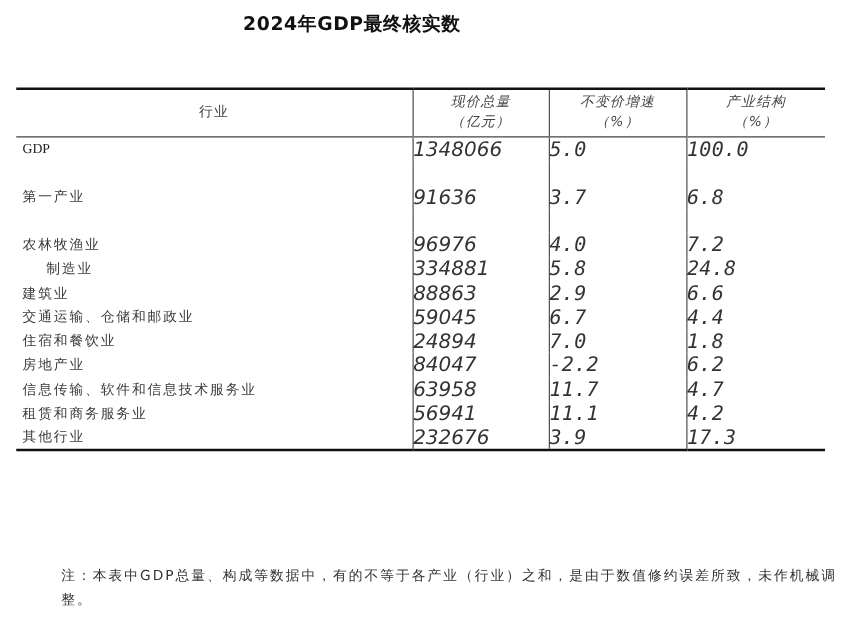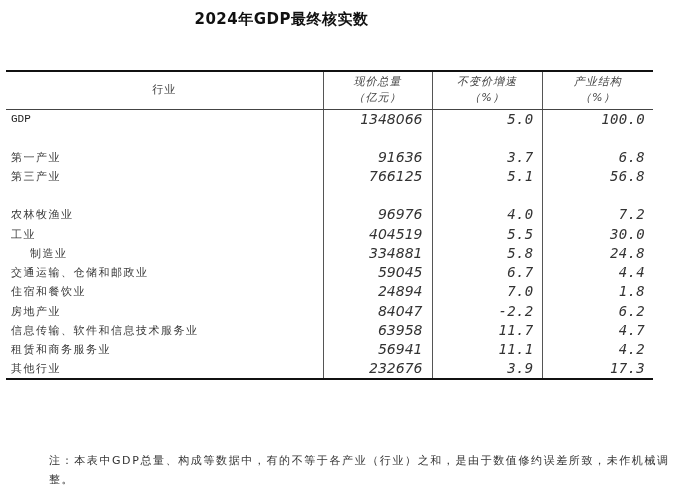--- a/index.html
+++ b/index.html
@@ -6,21 +6,21 @@
     body {
       width: 675px; height: 498px; position: relative; overflow: hidden;
       font-family: "DejaVu Sans", sans-serif; color: #1a1a1a;
     }
     .title {
       position: absolute; top: 10px; left: 0; width: 563px; text-align: center;
       font-family: "DejaVu Sans", sans-serif; font-weight: bold; font-size: 15px;
       letter-spacing: 0.5px; color: #111;
     }
     .tbl {
-      position: absolute; left: 6px; top: 70px; width: 647px;
+      position: absolute; left: 13px; top: 70px; width: 647px;
       border-collapse: collapse; table-layout: fixed;
       font-size: 11px; color: #333;
     }
     .tbl col.c1 { width: 317px; }
     .tbl col.c2 { width: 109px; }
     .tbl col.c3 { width: 110px; }
     .tbl col.c4 { width: 111px; }
     .tbl thead tr { height: 38px; }
     .tbl thead th {
       font-weight: normal; text-align: center; vertical-align: middle;
@@ -28,25 +28,25 @@
       line-height: 16px; padding: 0; color: #444; font-size: 11px;
       letter-spacing: 1px;
     }
     .tbl thead th + th, .tbl tbody td + td { border-left: 1px solid #555; font-style: italic; }
     .tbl tbody td {
       height: 19.2px; padding: 0; line-height: 19.2px; white-space: nowrap;
     }
     .tbl tbody td.name { padding-left: 5px; letter-spacing: 1.5px; color: #3a3a3a; }
     .tbl tbody td.name.indent { padding-left: 24px; }
     .tbl tbody td.num {
-      text-align: right; padding-right: 8px; font-family: "DejaVu Sans Mono", monospace;
-      font-size: 14px; color: #333; letter-spacing: 0.3px;
+      padding-right: 8px; font-family: "DejaVu Sans Mono", monospace;
+      font-size: 16px; color: #333; letter-spacing: 0.3px;
     }
     .tbl tbody td.num.v1 { font-family: "DejaVu Sans", sans-serif; letter-spacing: 0; padding-right: 9px; }
-    .tbl tbody tr.gdp td.name { font-family: Liberation Mono, monospace; letter-spacing: 0; color: #222; margin-top: 22px; }
+    .tbl tbody tr.gdp td.name { font-family: Liberation Serif, serif; letter-spacing: 0; color: #222; margin-top: 22px; }
     .tbl tbody tr.last td { border-bottom: 2px solid #111; }
     .note {
       position: absolute; left: 27px; top: 451px; width: 645px;
       font-size: 11px; line-height: 19px; color: #333; letter-spacing: 1.6px; margin-left: 22px;
     }
   </style>
 </head>
 <body>
 
 <div class="title">2024年GDP最终核实数</div>
@@ -88,48 +88,42 @@
         <td class="num"></td>
         <td class="num"></td>
       </tr>
       <tr>
         <td class="name">第一产业</td>
         <td class="num v1">91636</td>
         <td class="num">3.7</td>
         <td class="num">6.8</td>
       </tr>
       <tr>
-        <td class="name">第三产业</td>
-        <td class="num v1">766125</td>
-        <td class="num">5.1</td>
-        <td class="num">56.8</td>
-      </tr>
-      <tr>
         <td class="name"></td>
         <td class="num v1"></td>
         <td class="num"></td>
         <td class="num"></td>
       </tr>
       <tr>
         <td class="name">农林牧渔业</td>
         <td class="num v1">96976</td>
         <td class="num">4.0</td>
         <td class="num">7.2</td>
       </tr>
       <tr>
-        <td class="name">工业</td>
-        <td class="num v1">404519</td>
-        <td class="num">5.5</td>
-        <td class="num">30.0</td>
-      </tr>
-      <tr>
         <td class="name indent">制造业</td>
         <td class="num v1">334881</td>
         <td class="num">5.8</td>
         <td class="num">24.8</td>
+      </tr>
+      <tr>
+        <td class="name">建筑业</td>
+        <td class="num v1">88863</td>
+        <td class="num">2.9</td>
+        <td class="num">6.6</td>
       </tr>
       <tr>
         <td class="name">交通运输、仓储和邮政业</td>
         <td class="num v1">59045</td>
         <td class="num">6.7</td>
         <td class="num">4.4</td>
       </tr>
       <tr>
         <td class="name">住宿和餐饮业</td>
         <td class="num v1">24894</td>

